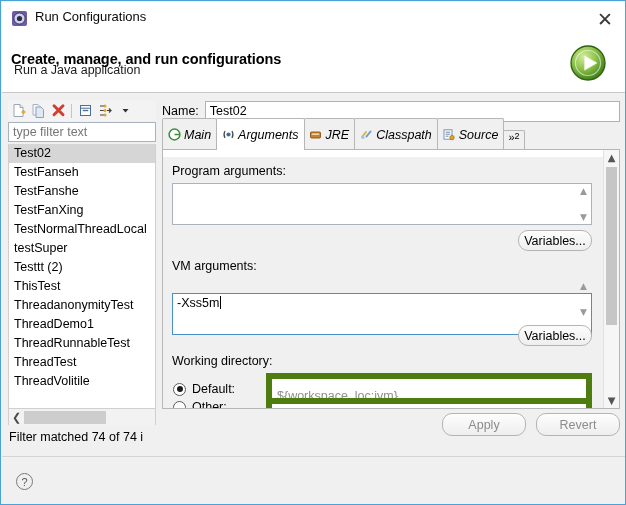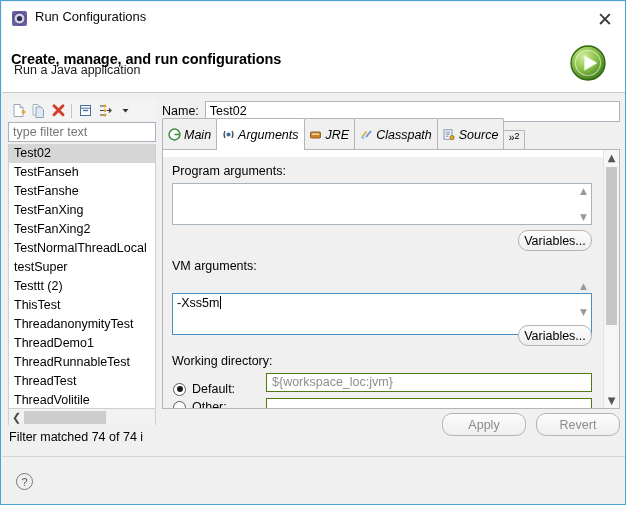--- a/index.html
+++ b/index.html
@@ -304,23 +304,23 @@
     position: absolute; left: 2.5px; top: 2.5px;
     width: 6px; height: 6px;
     border-radius: 50%;
     background: #1a1a1a;
   }
   .radio-label { font-size: 12.5px; color: #000000; }
   .wd-field {
     position: absolute;
     box-sizing: border-box;
     background: #ffffff;
-    border: 1px solid #4d7c0f;
+    border: 6px solid #4d7c0f;
     font-size: 12.5px; color: #8e8e8e;
-    padding: 1px 5px;
+    padding: 10px 5px;
     overflow: hidden;
     white-space: nowrap;
   }
   .vscroll {
     position: absolute; right: 0; top: 0;
     width: 16px; height: 258px;
     background: #f6f6f6;
     border-left: 1px solid #e2e2e2;
     box-sizing: border-box;
   }
@@ -453,21 +453,20 @@
         </div>
       </div>
 
       <input class="filter-input" type="text" placeholder="type filter text" style="">
 
       <div class="config-list">
         <div class="list-item selected">Test02</div>
         <div class="list-item">TestFanseh</div>
         <div class="list-item">TestFanshe</div>
         <div class="list-item">TestFanXing</div>
-        <div class="list-item">TestFanXing2</div>
         <div class="list-item">TestNormalThreadLocal</div>
         <div class="list-item">testSuper</div>
         <div class="list-item">Testtt (2)</div>
         <div class="list-item">ThisTest</div>
         <div class="list-item">ThreadanonymityTest</div>
         <div class="list-item">ThreadDemo1</div>
         <div class="list-item">ThreadRunnableTest</div>
         <div class="list-item">ThreadTest</div>
         <div class="list-item">ThreadVolitile</div>
       </div>

